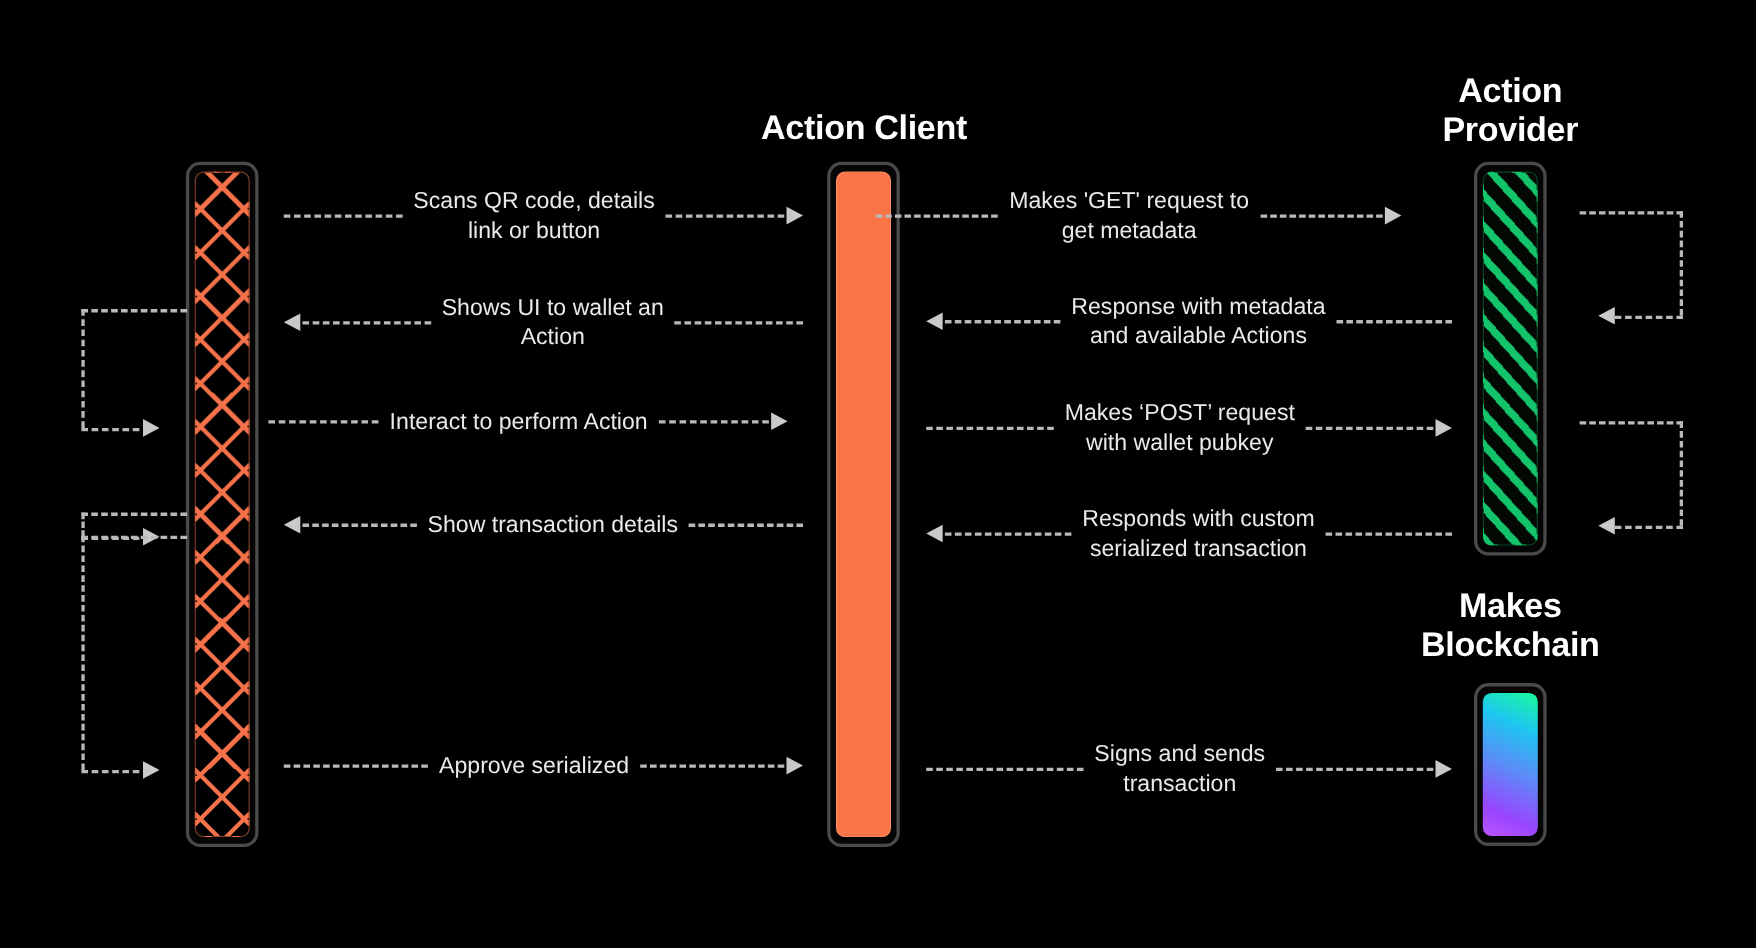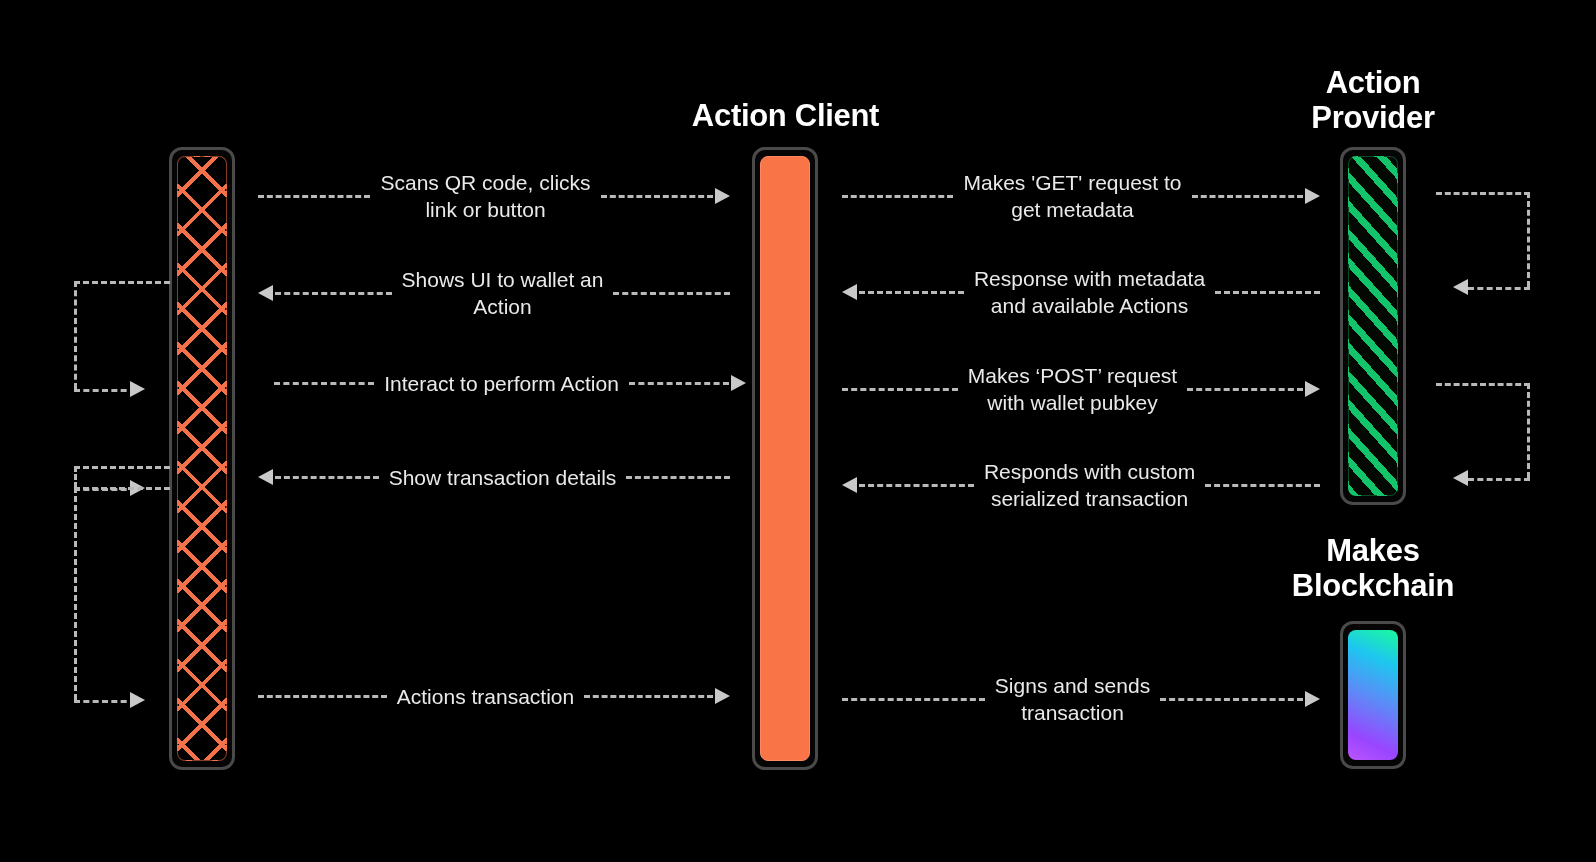--- a/index.html
+++ b/index.html
@@ -179,41 +179,41 @@
   </div>
 
   <div class="lifeline" style="left:1340px; top:621px; width:66px; height:148px;">
     <div class="fill fill-solana"></div>
   </div>
 
   <div class="msg" style="left:258px; top:165px; width:472px; height:62px;">
     <div class="seg">
       <div class="dash"></div>
     </div>
-    <div class="msg-label">Scans QR code, clicks
+    <div class="msg-label">Scans QR code, details
 link or button</div>
     <div class="seg">
       <div class="dash"></div>
       <div class="head head-right"></div>
     </div>
   </div>
 
   <div class="msg" style="left:258px; top:262px; width:472px; height:62px;">
     <div class="seg">
       <div class="head head-left"></div>
       <div class="dash"></div>
     </div>
     <div class="msg-label">Shows UI to wallet an
 Action</div>
     <div class="seg">
       <div class="dash"></div>
     </div>
   </div>
 
-  <div class="msg" style="left:274px; top:368px; width:472px; height:30px;">
+  <div class="msg" style="left:244px; top:368px; width:472px; height:30px;">
     <div class="seg">
       <div class="dash"></div>
     </div>
     <div class="msg-label">Interact to perform Action</div>
     <div class="seg">
       <div class="dash"></div>
       <div class="head head-right"></div>
     </div>
   </div>
 
@@ -225,28 +225,28 @@
     <div class="msg-label">Show transaction details</div>
     <div class="seg">
       <div class="dash"></div>
     </div>
   </div>
 
   <div class="msg" style="left:258px; top:681px; width:472px; height:30px;">
     <div class="seg">
       <div class="dash"></div>
     </div>
-    <div class="msg-label">Actions transaction</div>
-    <div class="seg">
-      <div class="dash"></div>
-      <div class="head head-right"></div>
-    </div>
-  </div>
-
-  <div class="msg" style="left:842px; top:165px; width:478px; height:62px;">
+    <div class="msg-label">Approve serialized</div>
+    <div class="seg">
+      <div class="dash"></div>
+      <div class="head head-right"></div>
+    </div>
+  </div>
+
+  <div class="msg" style="left:796px; top:165px; width:478px; height:62px;">
     <div class="seg">
       <div class="dash"></div>
     </div>
     <div class="msg-label">Makes 'GET' request to
 get metadata</div>
     <div class="seg">
       <div class="dash"></div>
       <div class="head head-right"></div>
     </div>
   </div>

